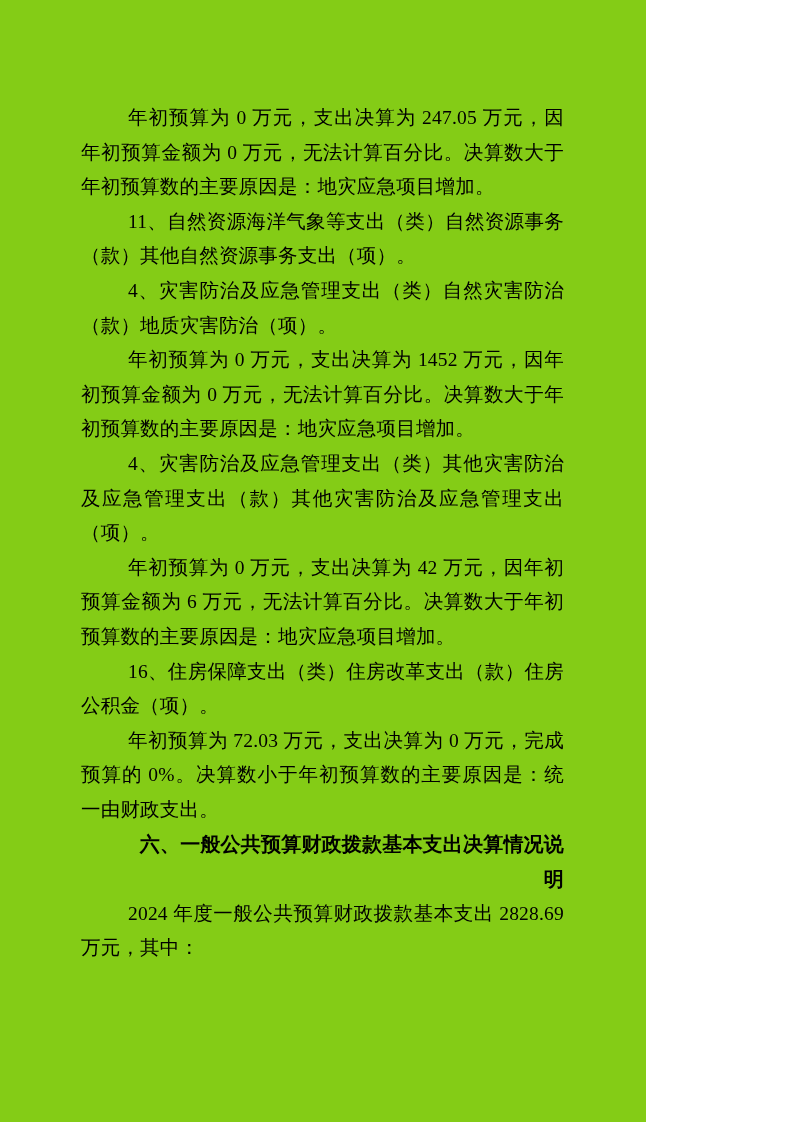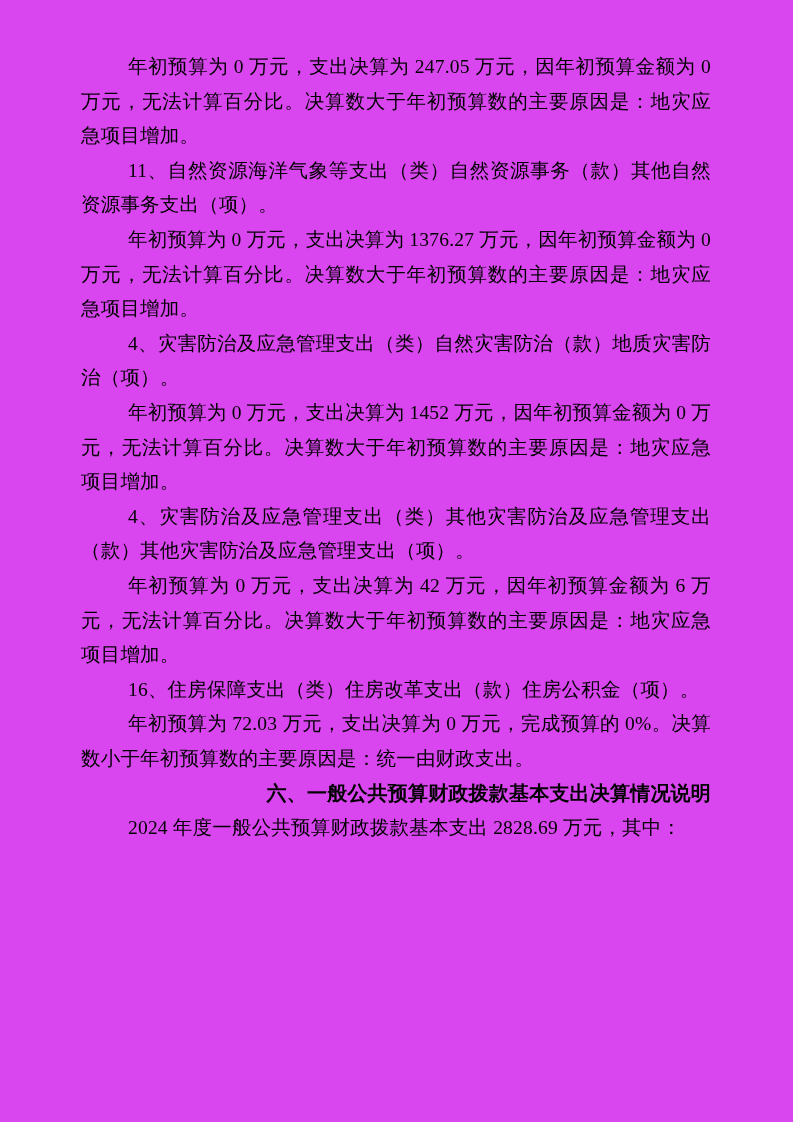--- a/index.html
+++ b/index.html
@@ -2,27 +2,27 @@
 <html><head>
 <meta charset="utf-8">
 <style>
   html, body {
     margin: 0;
     padding: 0;
     background: #ffffff;
   }
   .page {
     position: relative;
-    width: 793px;
+    width: 646px;
     height: 1122px;
-    background: #d946ef;
+    background: #84cc16;
     color: #000000;
     overflow: hidden;
     box-sizing: border-box;
-    padding: 50px 82px 0 81px;
+    padding: 101px 82px 0 81px;
   }
   .doc-body p {
     margin: 0;
     font-family: "Liberation Serif", "DejaVu Serif", serif;
     font-size: 19.5px;
     line-height: 34.6px;
     text-align: justify;
     text-indent: 47px;
     color: #000000;
     letter-spacing: 0.2px;
@@ -34,21 +34,20 @@
     text-align: right;
   }
 </style>
 </head>
 <body>
 
 <div class="page">
   <div class="doc-body">
     <p>年初预算为 0 万元，支出决算为 247.05 万元，因年初预算金额为 0 万元，无法计算百分比。决算数大于年初预算数的主要原因是：地灾应急项目增加。</p>
     <p>11、自然资源海洋气象等支出（类）自然资源事务（款）其他自然资源事务支出（项）。</p>
-    <p>年初预算为 0 万元，支出决算为 1376.27 万元，因年初预算金额为 0 万元，无法计算百分比。决算数大于年初预算数的主要原因是：地灾应急项目增加。</p>
     <p>4、灾害防治及应急管理支出（类）自然灾害防治（款）地质灾害防治（项）。</p>
     <p>年初预算为 0 万元，支出决算为 1452 万元，因年初预算金额为 0 万元，无法计算百分比。决算数大于年初预算数的主要原因是：地灾应急项目增加。</p>
     <p>4、灾害防治及应急管理支出（类）其他灾害防治及应急管理支出（款）其他灾害防治及应急管理支出（项）。</p>
     <p>年初预算为 0 万元，支出决算为 42 万元，因年初预算金额为 6 万元，无法计算百分比。决算数大于年初预算数的主要原因是：地灾应急项目增加。</p>
     <p>16、住房保障支出（类）住房改革支出（款）住房公积金（项）。</p>
     <p>年初预算为 72.03 万元，支出决算为 0 万元，完成预算的 0%。决算数小于年初预算数的主要原因是：统一由财政支出。</p>
     <p class="heading">六、一般公共预算财政拨款基本支出决算情况说明</p>
     <p>2024 年度一般公共预算财政拨款基本支出 2828.69 万元，其中：</p>
   </div>
 </div>

